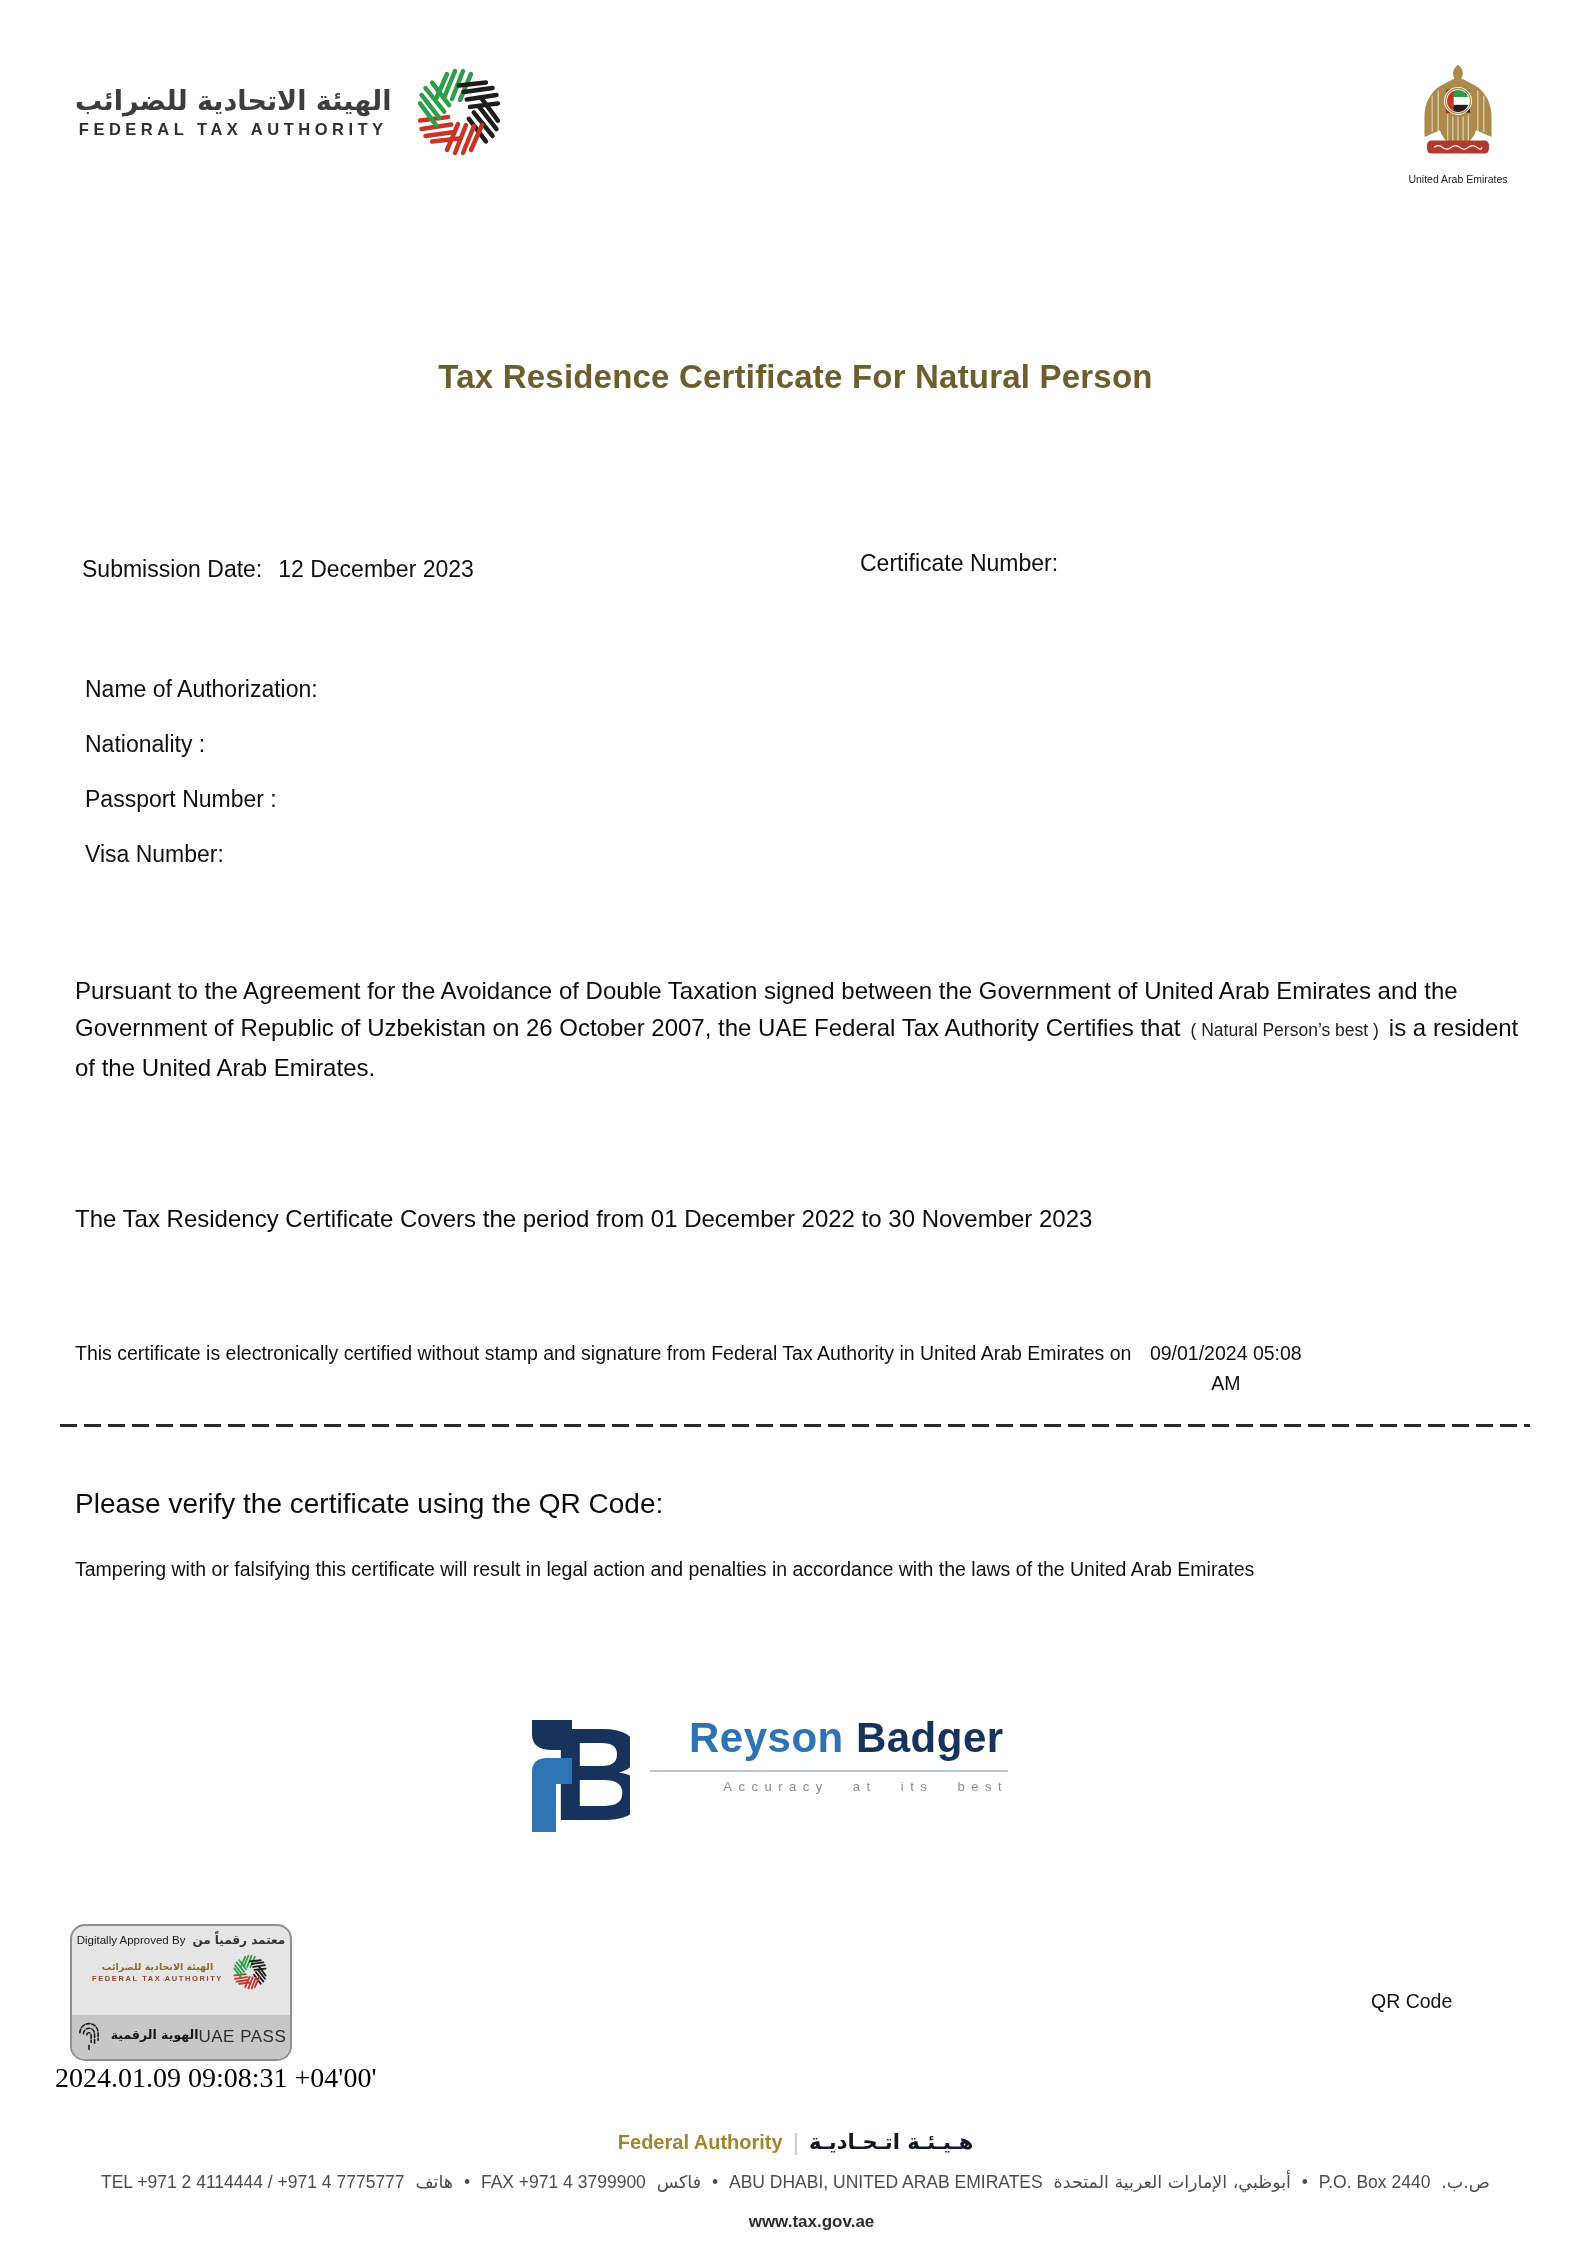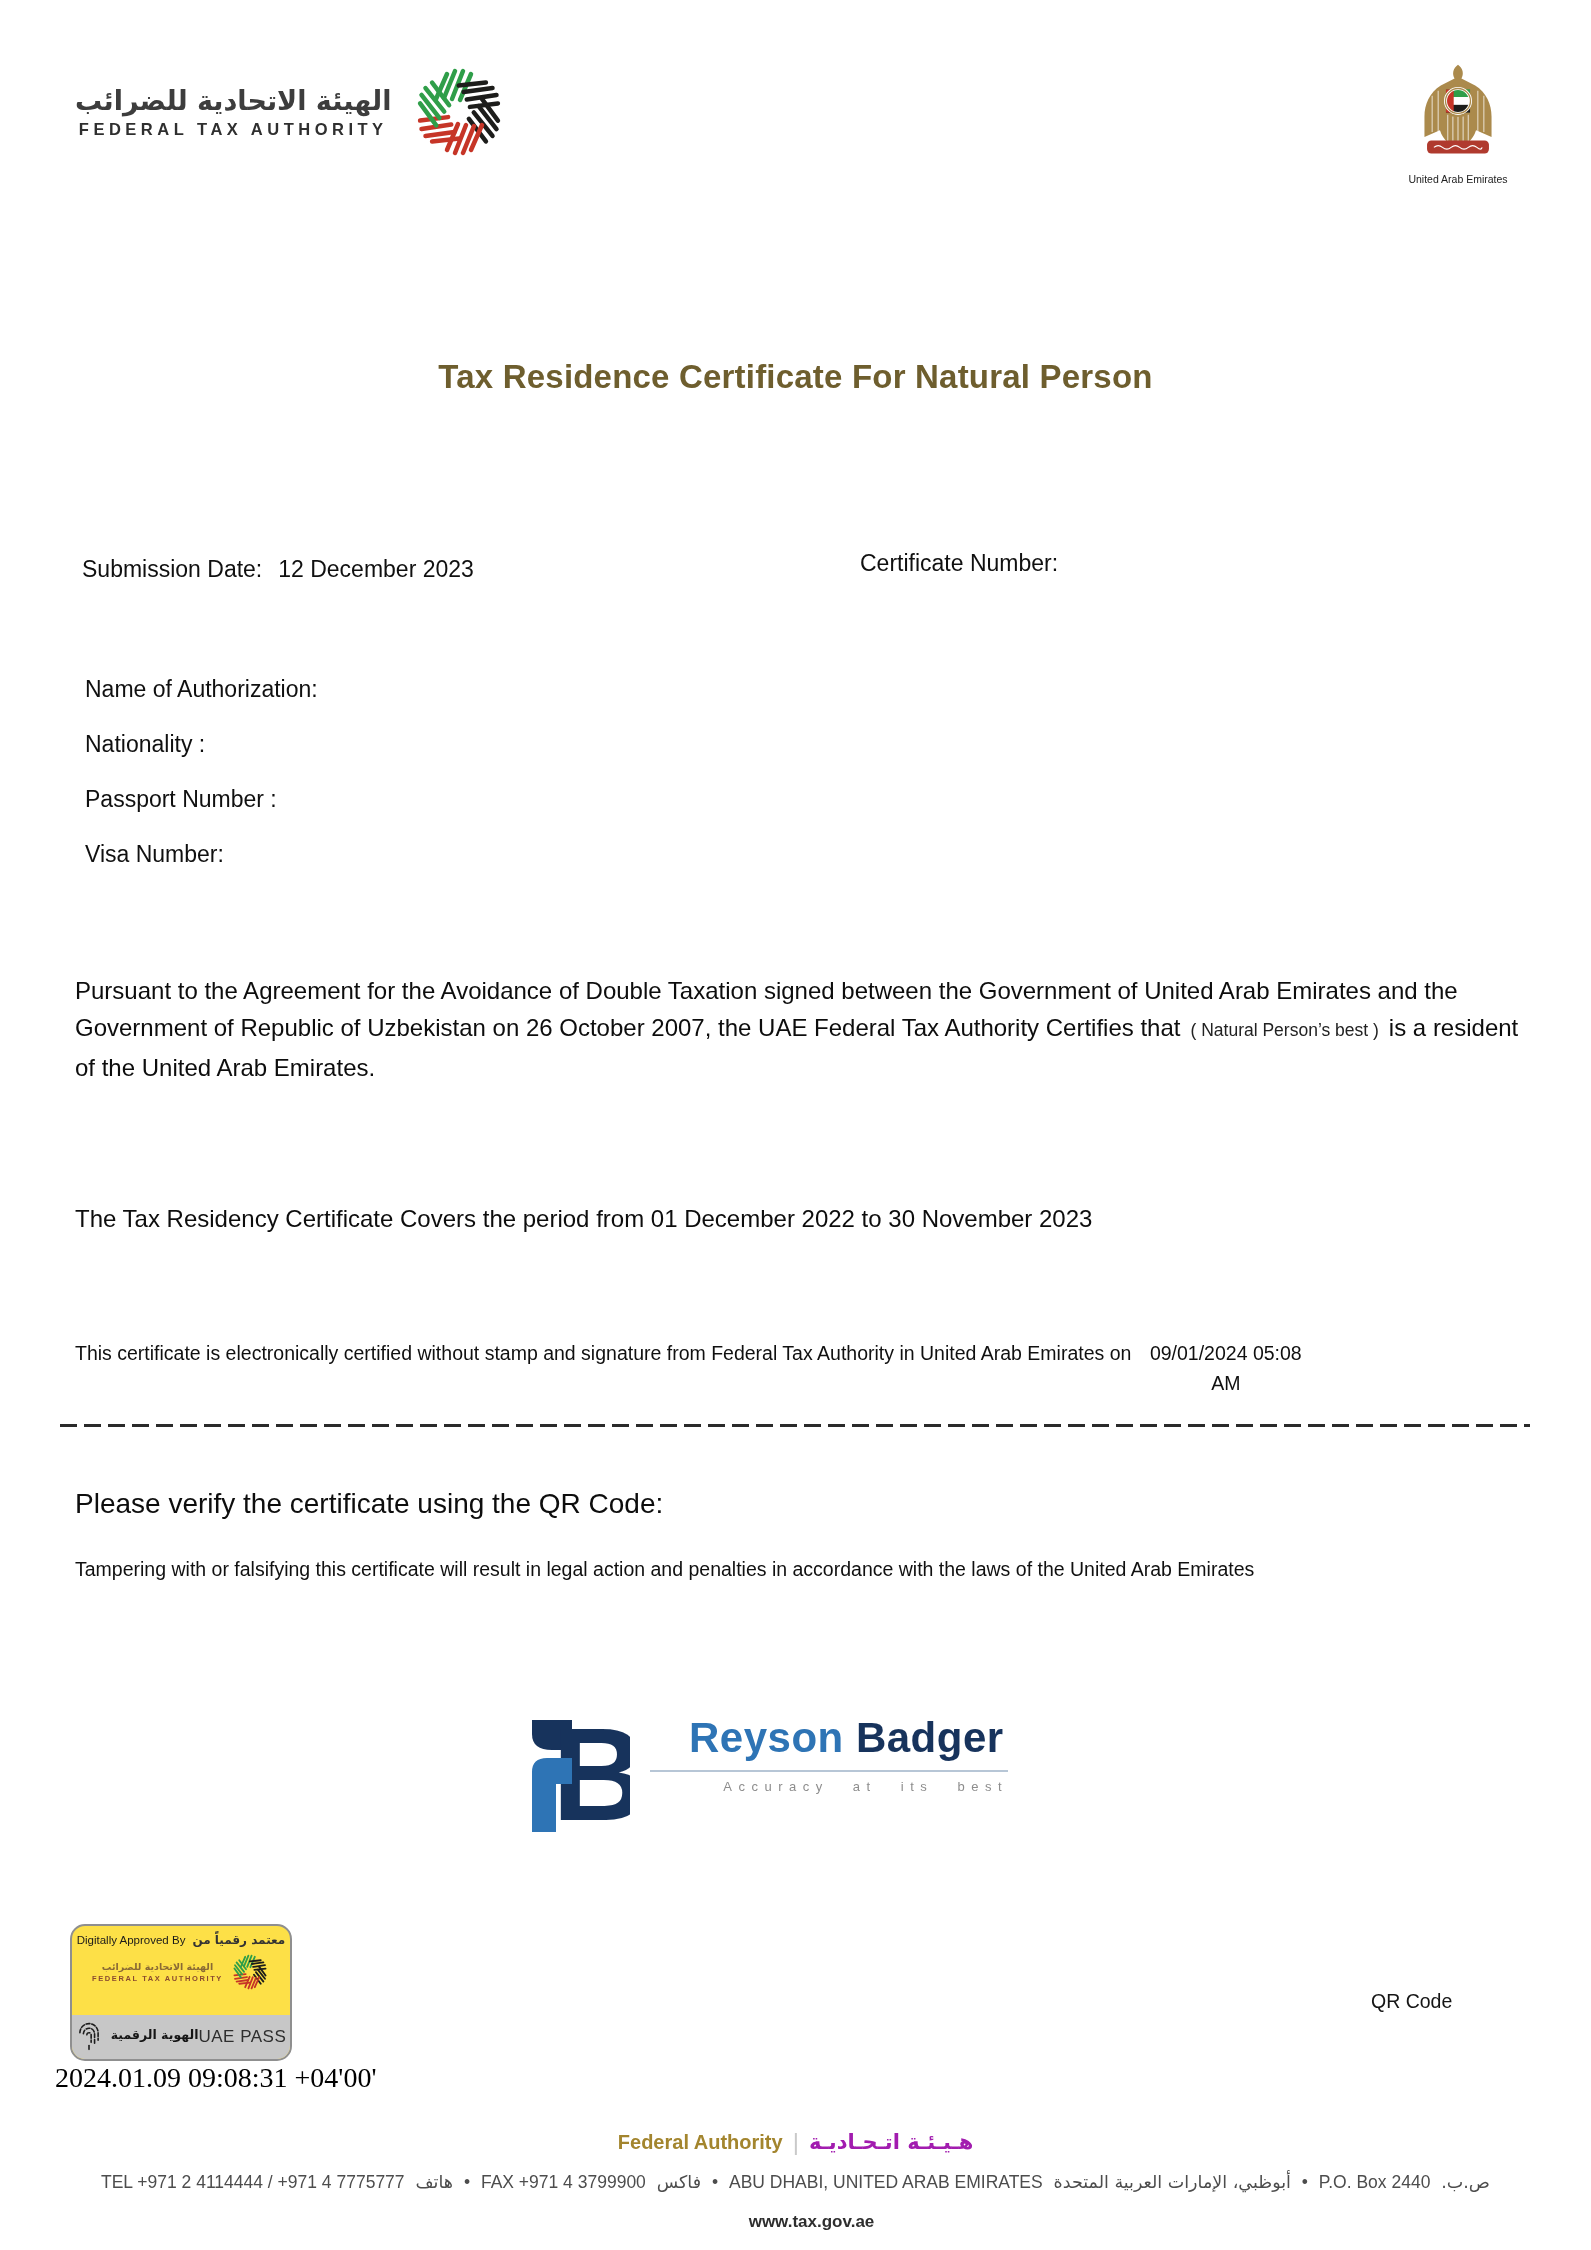--- a/index.html
+++ b/index.html
@@ -74,21 +74,21 @@
   .brand-en .b2 { color:#17335c; }
   .brand-rule { border:none; border-top:2px solid #b7c6d6; margin-top:8px; }
   .brand-tagline {
     margin-top:7px; text-align:right; font-size:13px; color:#8d8d8d;
     letter-spacing:6.5px; word-spacing:14px; white-space:nowrap;
   }
 
   
   .stamp {
     position:absolute; left:70px; top:1924px; width:222px; height:137px;
-    border:2.5px solid #8f8f8f; border-radius:15px; background:#fde047; overflow:hidden;
+    border:2.5px solid #8f8f8f; border-radius:15px; background:#e5e5e5; overflow:hidden;
   }
   .stamp-top { display:flex; justify-content:center; align-items:baseline; gap:7px; margin-top:7px; }
   .stamp-approved-en { font-size:11.5px; color:#1a1a1a; }
   .stamp-approved-ar { font-size:12px; font-weight:bold; color:#333; }
   .stamp-fta { display:flex; justify-content:center; align-items:center; gap:7px; margin-top:5px; }
   .stamp-fta-text { display:flex; flex-direction:column; align-items:center; }
   .stamp-fta-ar { font-size:9.5px; font-weight:bold; color:#8a6a35; }
   .stamp-fta-en { font-size:7.5px; font-weight:bold; color:#8a4a2f; letter-spacing:1.6px; margin-top:2px; }
   .stamp-fta-emblem { width:40px; height:40px; }
   .stamp-band {
@@ -107,21 +107,21 @@
 
   .qr-label { position:absolute; left:1371px; top:1990px; font-size:19.5px; color:#151515; }
 
   
   .footer-authority {
     position:absolute; top:2128px; left:0; width:100%;
     display:flex; justify-content:center; align-items:center; gap:10px;
   }
   .footer-auth-en { font-size:20px; font-weight:bold; color:#a3852e; }
   .footer-auth-sep { font-size:24px; color:#c9c9c9; font-weight:normal; }
-  .footer-auth-ar { font-size:21px; font-weight:bold; color:#a21caf; }
+  .footer-auth-ar { font-size:21px; font-weight:bold; color:#0f172a; }
 
   .footer-contact {
     position:absolute; top:2172px; left:0; width:100%;
     text-align:center; font-size:17.5px; color:#4d4d4d; white-space:nowrap;
   }
   .footer-contact span { margin:0 3px; }
   .footer-web {
     position:absolute; top:2212px; left:16px; width:100%;
     text-align:center; font-size:17px; font-weight:bold; color:#2e2e2e;
   }

